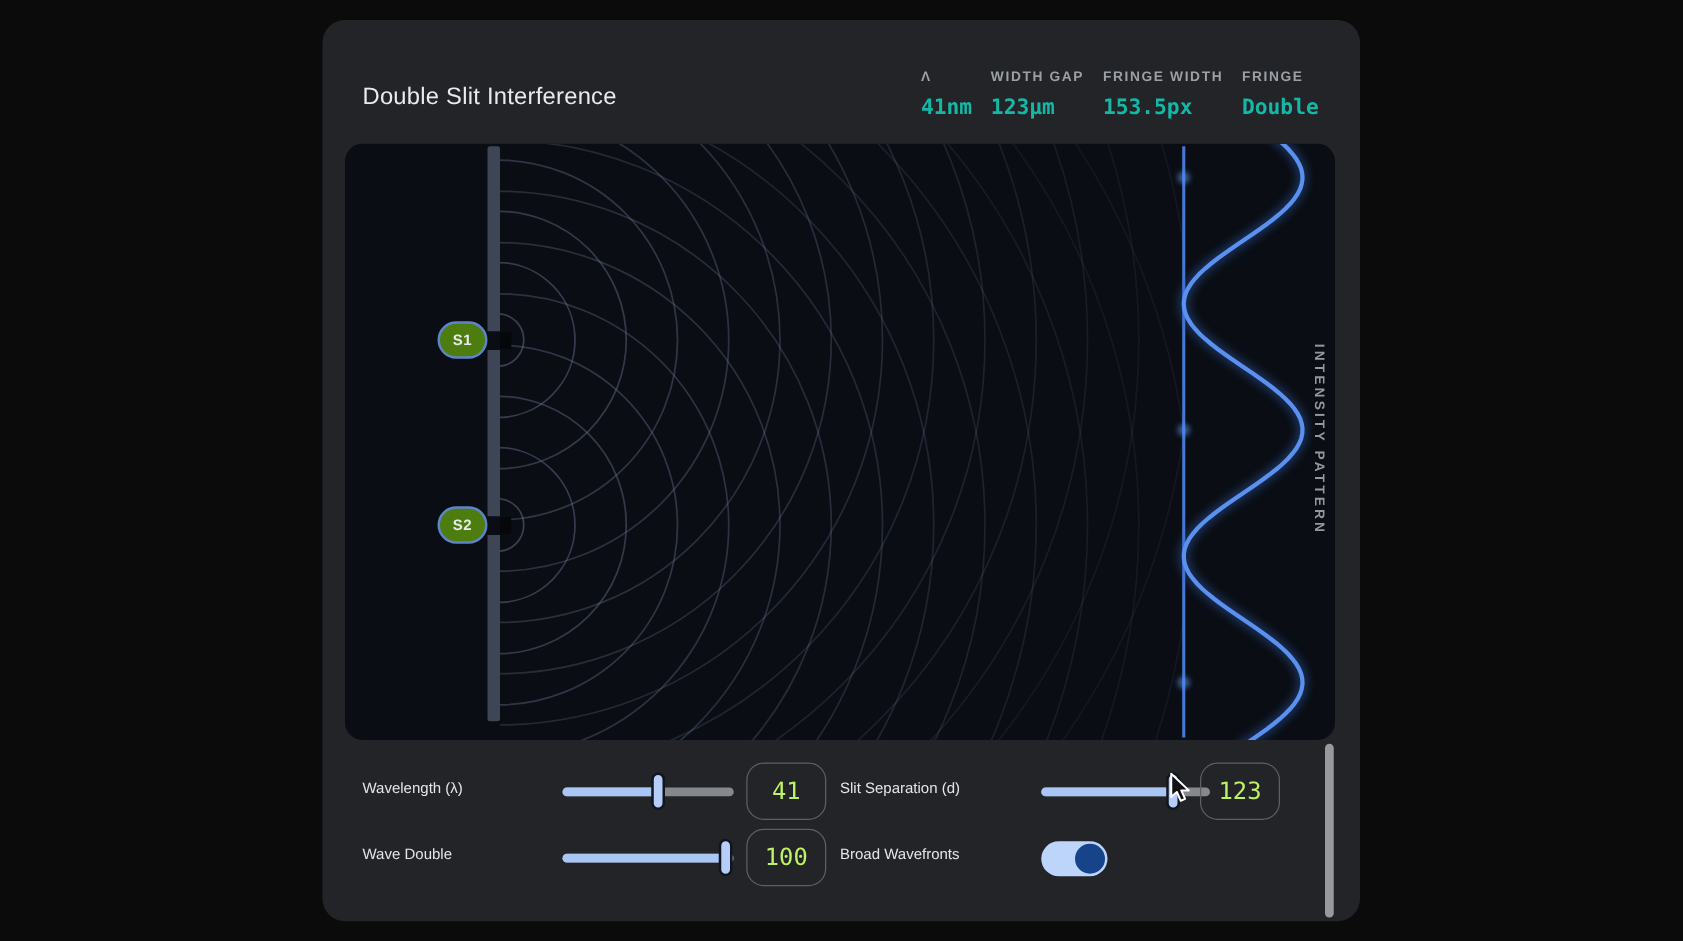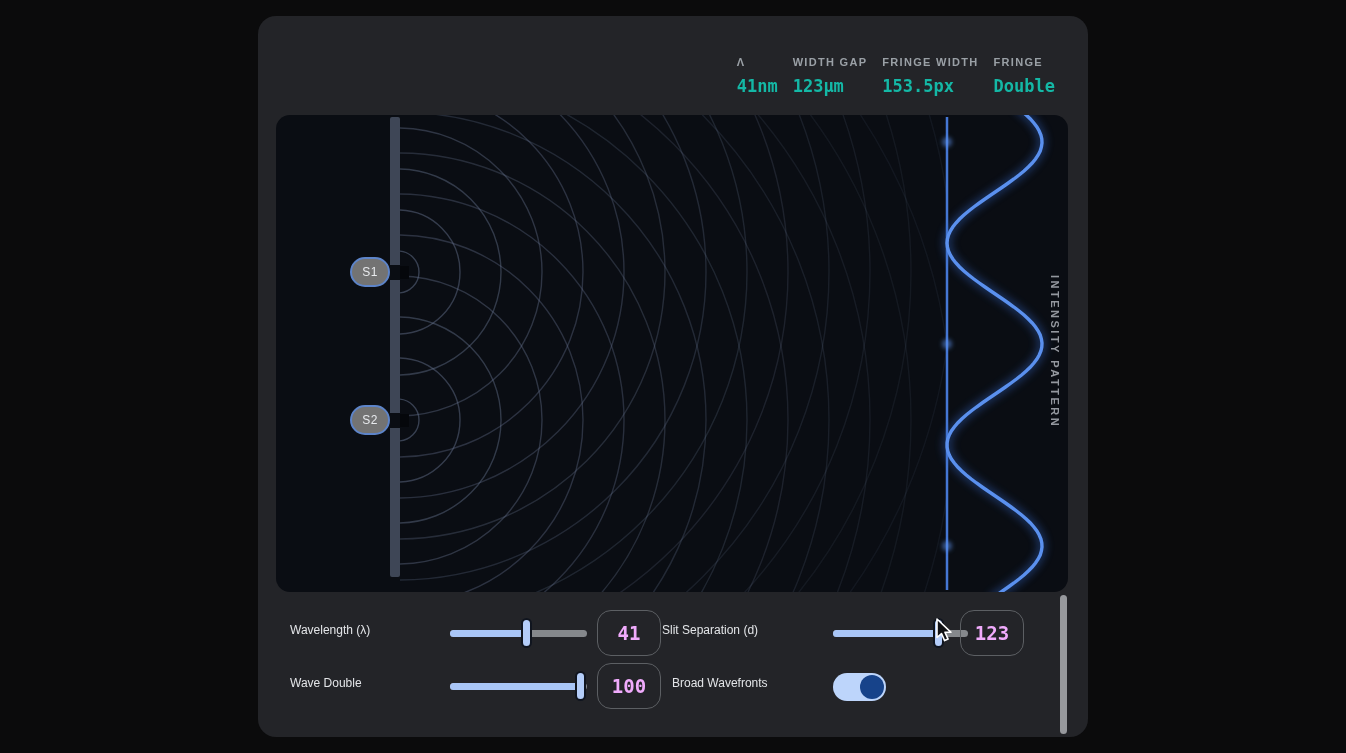--- a/index.html
+++ b/index.html
@@ -17,58 +17,59 @@
   .stat-label { font-size:11px; font-weight:700; color:#9aa0a6; letter-spacing:1.3px;
                 margin-bottom:8px; white-space:nowrap; }
   .stat-value { font-family:"DejaVu Sans Mono", monospace; font-weight:700;
                 font-size:17px; color:#14b8a6; white-space:nowrap; }
 
   
   .sim { position:absolute; left:18px; top:99px; width:792px; height:477px;
          background:#0a0d13; border-radius:14px; overflow:hidden; }
   .sim svg { position:absolute; left:0; top:0; }
   .slit-pill { position:absolute; width:40px; height:30px; border:2px solid #5d84c9;
-               border-radius:15px; background:#737373; color:#e8eaed;
-               font-size:12px; font-weight:400; letter-spacing:.5px;
+               border-radius:15px; background:#4d7c0f; color:#e8eaed;
+               font-size:12px; font-weight:700; letter-spacing:.5px;
                display:flex; align-items:center; justify-content:center; }
   .pill-s1 { left:74px; top:142px; }
   .pill-s2 { left:74px; top:290px; }
   .side-label { position:absolute; right:7px; top:160px; writing-mode:vertical-rl;
                 text-orientation:sideways; font-size:11px; font-weight:700;
                 letter-spacing:2.5px; color:#93979e; white-space:nowrap; }
 
   
   .ctl-label { position:absolute; font-size:12px; color:#e3e5e8; }
   .slider { position:absolute; height:7px; border-radius:4px; background:#85888c; }
   .slider .fill { position:absolute; left:0; top:0; height:100%; border-radius:4px;
                   background:#a9c6f7; }
   .slider .thumb { position:absolute; top:-11.5px; width:11px; height:30px;
                    border-radius:6px; background:#b4cdf9; border:2px solid #10151f; }
   .valbox { position:absolute; width:64px; height:46px; border:1.5px solid #5c5f63;
             border-radius:14px; display:flex; align-items:center; justify-content:center;
-            font-family:"DejaVu Sans Mono", monospace; font-weight:700;
-            font-size:19px; color:#f0abfc; background:transparent; }
+            font-family:"DejaVu Sans Mono", monospace; font-weight:400;
+            font-size:19px; color:#bef264; background:transparent; }
   .toggle { position:absolute; left:575px; top:657px; width:53px; height:28px;
             border-radius:14px; background:#3c4043; }
   .toggle.on { background:#bdd5fb; }
   .toggle .knob { position:absolute; top:2px; left:2px; width:24px; height:24px;
                   border-radius:50%; background:#17438a; transition:none; }
   .toggle.on .knob { left:27px; }
 
   .scroll-thumb { position:absolute; left:802px; top:579px; width:7px; height:139px;
                   border-radius:4px; background:#97999d; }
 
   .cursor { position:absolute; left:935px; top:618px; width:24px; height:28px;
             pointer-events:none; z-index:50; }
 </style>
 </head>
 <body>
 
 <div class="card">
 
+  <div class="title">Double Slit Interference</div>
   <div class="stats">
     <div class="stat">
       <span class="stat-label">Λ</span>
       <span class="stat-value">41nm</span>
     </div>
     <div class="stat">
       <span class="stat-label">WIDTH GAP</span>
       <span class="stat-value">123μm</span>
     </div>
     <div class="stat">
@@ -145,21 +146,21 @@
   </div>
 
   <div>
     <span class="ctl-label" style="left:32px;top:607px">Wavelength (λ)</span>
     <div class="slider" style="left:192px;top:613.5px;width:137px">
       <div class="fill" style="width: 56%;"></div>
       <div class="thumb" style="left: calc(56% - 5.5px);"></div>
     </div>
     <div class="valbox" style="left:339px;top:594px">41</div>
 
-    <span class="ctl-label" style="left:404px;top:607px">Slit Separation (d)</span>
+    <span class="ctl-label" style="left:414px;top:607px">Slit Separation (d)</span>
     <div class="slider" style="left:575px;top:613.5px;width:135px">
       <div class="fill" style="width: 78%;"></div>
       <div class="thumb" style="left: calc(78% - 5.5px);"></div>
     </div>
     <div class="valbox" style="left:702px;top:594px">123</div>
 
     <span class="ctl-label" style="left:32px;top:660px">Wave Double</span>
     <div class="slider" style="left:192px;top:666.5px;width:137px">
       <div class="fill" style="width: 95%;"></div>
       <div class="thumb" style="left: calc(95% - 5.5px);"></div>

